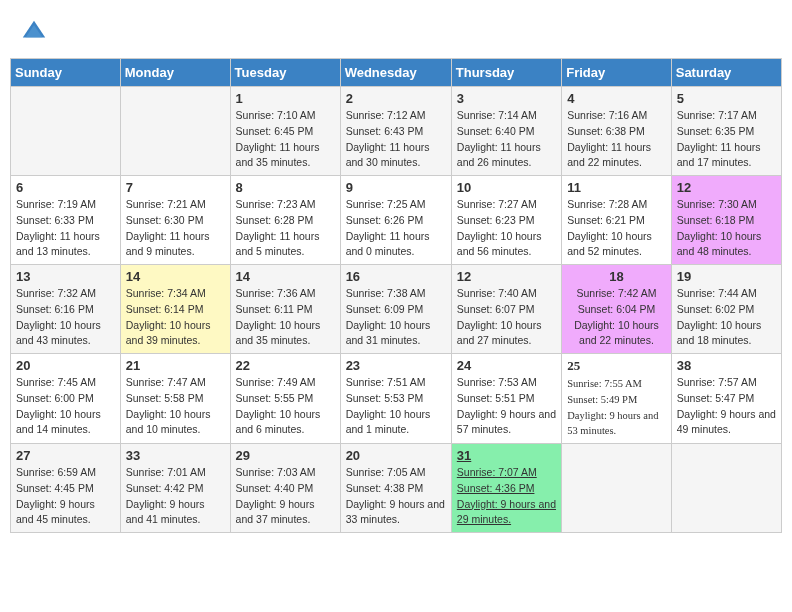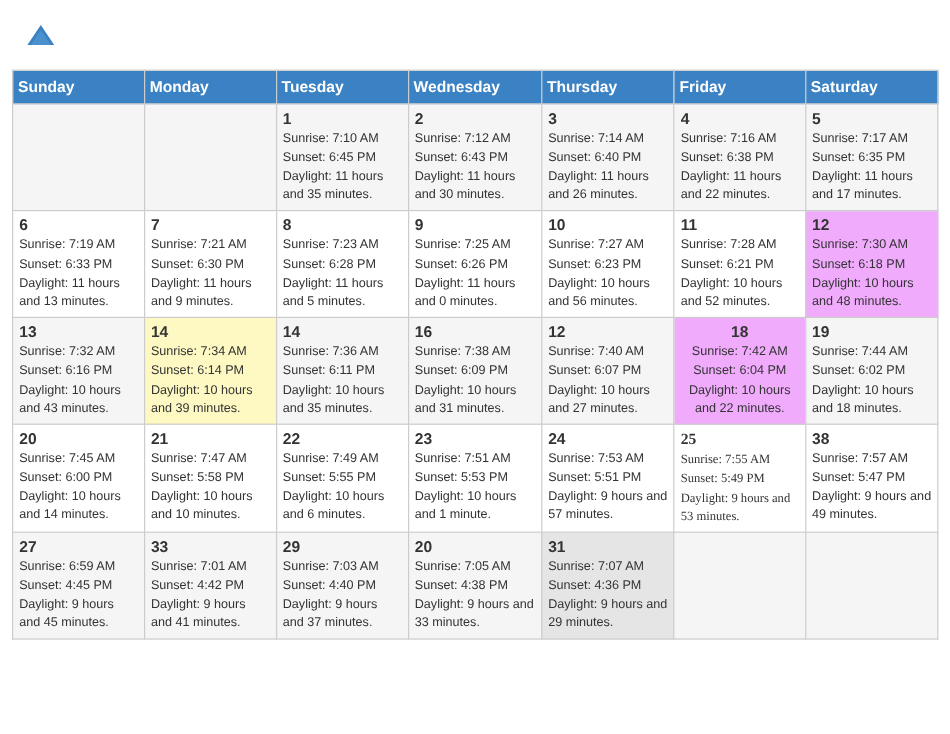--- a/index.html
+++ b/index.html
@@ -377,21 +377,21 @@
         </div>
         </td>
         <td style="background: rgb(245, 245, 245);">
           <span class="day-num">20</span>
         <div class="day-info">
           Sunrise: 7:05 AM<br>
           Sunset: 4:38 PM<br>
           Daylight: 9 hours and 33 minutes.
         </div>
         </td>
-        <td style="background: #e5e5e5;">
+        <td style="background: #86efac; text-decoration: underline;">
           <span class="day-num">31</span>
         <div class="day-info">
           Sunrise: 7:07 AM<br>
           Sunset: 4:36 PM<br>
           Daylight: 9 hours and 29 minutes.
         </div>
         </td>
         <td class="empty" style="background: rgb(245, 245, 245);"></td>
         <td class="empty" style="background: rgb(245, 245, 245);"></td>
       </tr>

